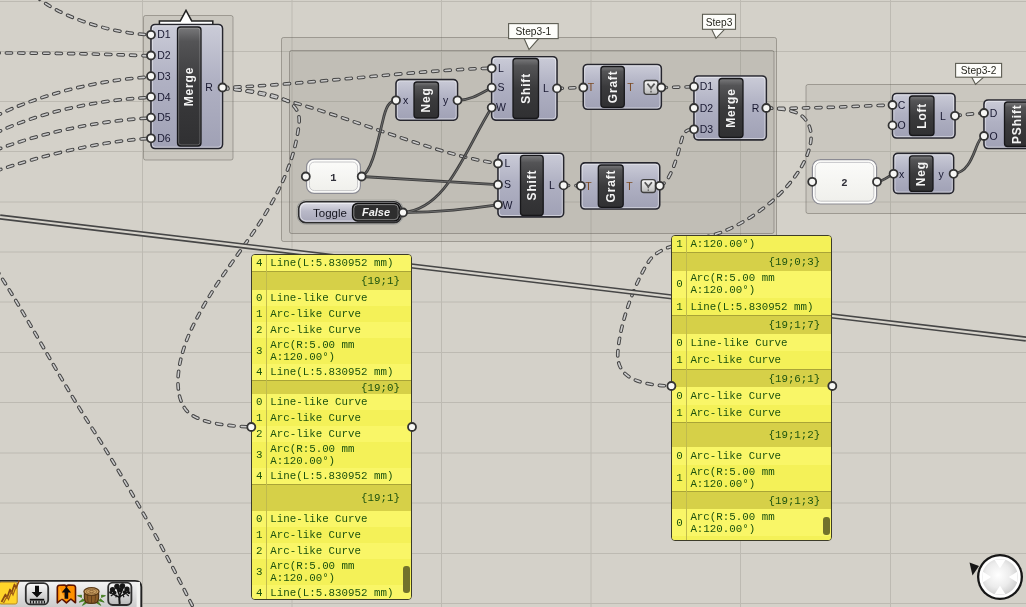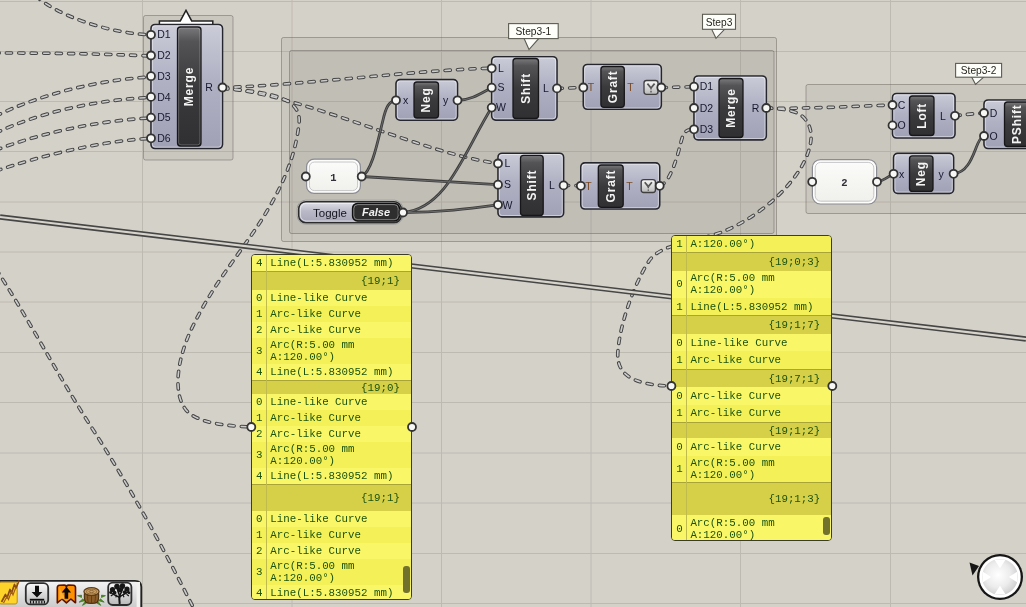--- a/index.html
+++ b/index.html
@@ -248,40 +248,40 @@
       </div>
 <div class="ph" style="height:18.7px">{19;1;7}</div>
 <div class="pr pa" style="height:17.4px">
         <span class="ix">0</span>
         <span class="tx">Line-like Curve</span>
       </div>
 <div class="pr pb" style="height:17.4px">
         <span class="ix">1</span>
         <span class="tx">Arc-like Curve</span>
       </div>
-<div class="ph" style="height:18.7px">{19;7;1}</div>
+<div class="ph" style="height:18.7px">{19;6;1}</div>
 <div class="pr pa" style="height:17.4px">
         <span class="ix">0</span>
         <span class="tx">Arc-like Curve</span>
       </div>
 <div class="pr pb" style="height:17.4px">
         <span class="ix">1</span>
         <span class="tx">Arc-like Curve</span>
       </div>
-<div class="ph" style="height:16px">{19;1;2}</div>
+<div class="ph" style="height:25px">{19;1;2}</div>
 <div class="pr pa" style="height:17.4px">
         <span class="ix">0</span>
         <span class="tx">Arc-like Curve</span>
       </div>
 <div class="pr pb" style="height:26.8px">
         <span class="ix">1</span>
         <span class="tx d2">Arc(R:5.00 mm
 A:120.00°)</span>
       </div>
-<div class="ph" style="height:33px">{19;1;3}</div>
+<div class="ph" style="height:18px">{19;1;3}</div>
 <div class="pr pa" style="height:26.8px">
         <span class="ix">0</span>
         <span class="tx d2">Arc(R:5.00 mm
 A:120.00°)</span>
       </div>
 <div class="pr pb" style="height:17.4px">
         <span class="ix">1</span>
         <span class="tx">Line(L:5.830952 mm)</span>
       </div>
 <div class="gut"></div>

